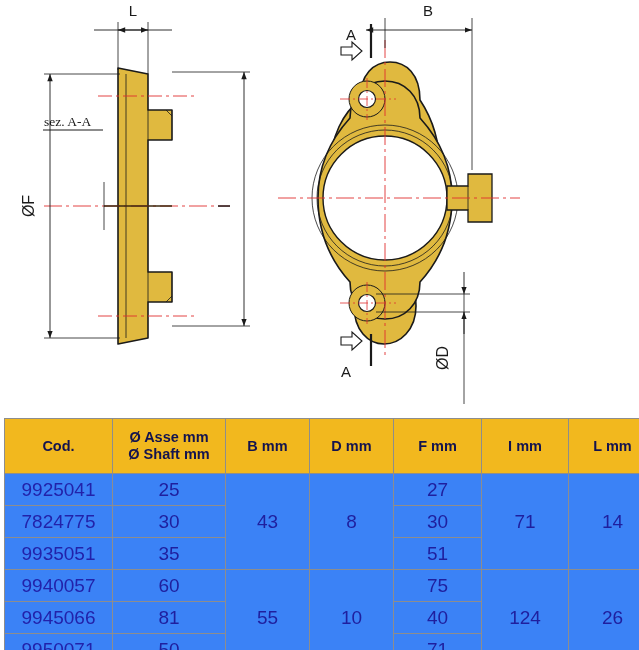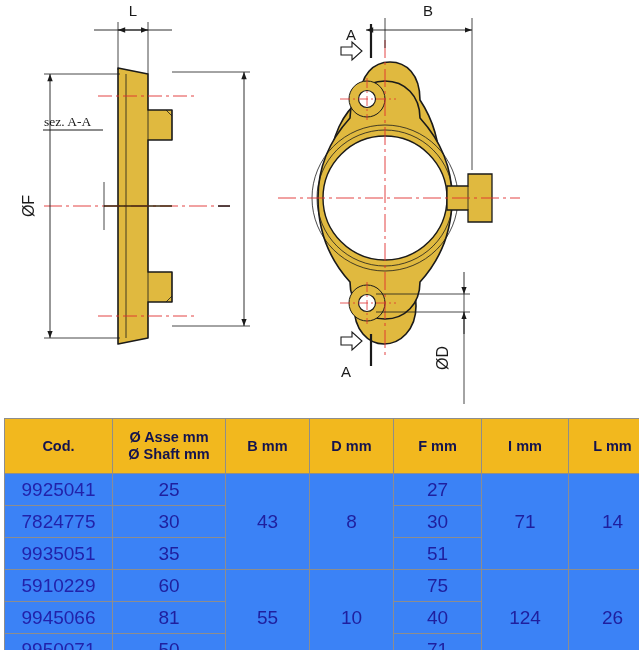--- a/index.html
+++ b/index.html
@@ -197,21 +197,21 @@
         <td class="code">7824775</td>
         <td class="val">30</td>
         <td class="val">30</td>
       </tr>
       <tr>
         <td class="code">9935051</td>
         <td class="val">35</td>
         <td class="val">51</td>
       </tr>
       <tr>
-        <td class="code">5910229</td>
+        <td class="code">9940057</td>
         <td class="val">60</td>
         <td class="val" rowspan="3">55</td>
         <td class="val" rowspan="3">10</td>
         <td class="val">75</td>
         <td class="val" rowspan="3">124</td>
         <td class="val" rowspan="3">26</td>
       </tr>
       <tr>
         <td class="code">9945066</td>
         <td class="val">81</td>

